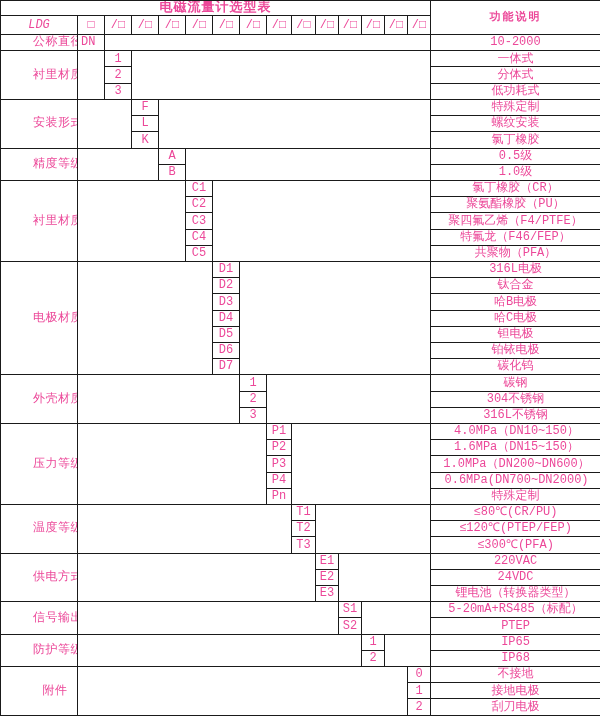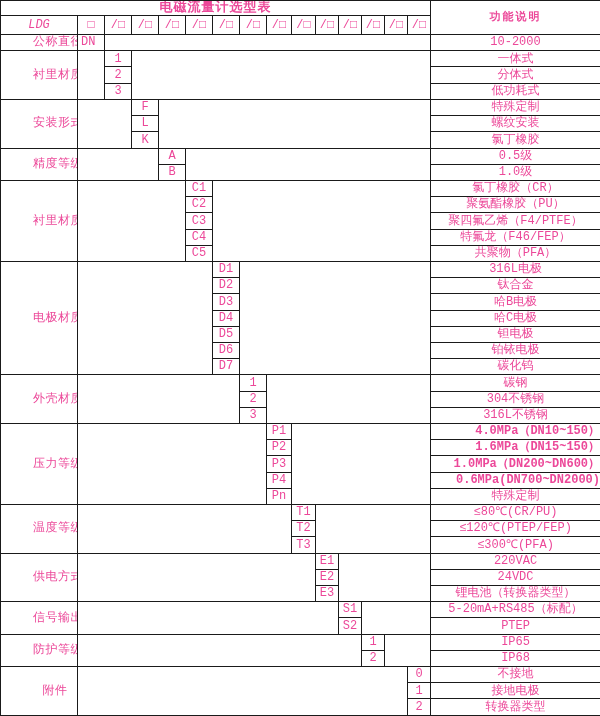--- a/index.html
+++ b/index.html
@@ -21,21 +21,21 @@
   tr{height:16px;}
   tr.r-title{height:14px;}
   tr.r-model{height:19px;}
   .title-cell{font-size:13px;font-weight:bold;letter-spacing:1px;}
   .fhead{font-size:11px;font-weight:bold;letter-spacing:2px;}
   .lbl{font-size:12px;letter-spacing:0.5px;padding-left:32px;}
   .model-prefix{text-align:center;font-style:italic;}
   .code{font-size:12px;}
   .slot{font-size:12px;}
   .func{font-size:12px;text-align:center;}
-  .func.left{text-align:right;padding-left:2px;font-weight:bold;}
+  .func.left{text-align:center;padding-left:2px;}
 </style>
 </head>
 <body>
 
 <table>
   <colgroup>
     <col style="width:77px">
     <col style="width:27px">
       <col style="width:27px">
       <col style="width:27px">
@@ -285,17 +285,17 @@
     <td class="sp" rowspan="3" colspan="13"></td>
     <td class="code">0</td>
     <td class="func">不接地</td>
   </tr>
   <tr>
     <td class="code">1</td>
     <td class="func">接地电极</td>
   </tr>
   <tr>
     <td class="code">2</td>
-    <td class="func">转换器类型</td>
+    <td class="func">刮刀电极</td>
   </tr>
 
 </tbody>
   </table>
 
 </body></html>

